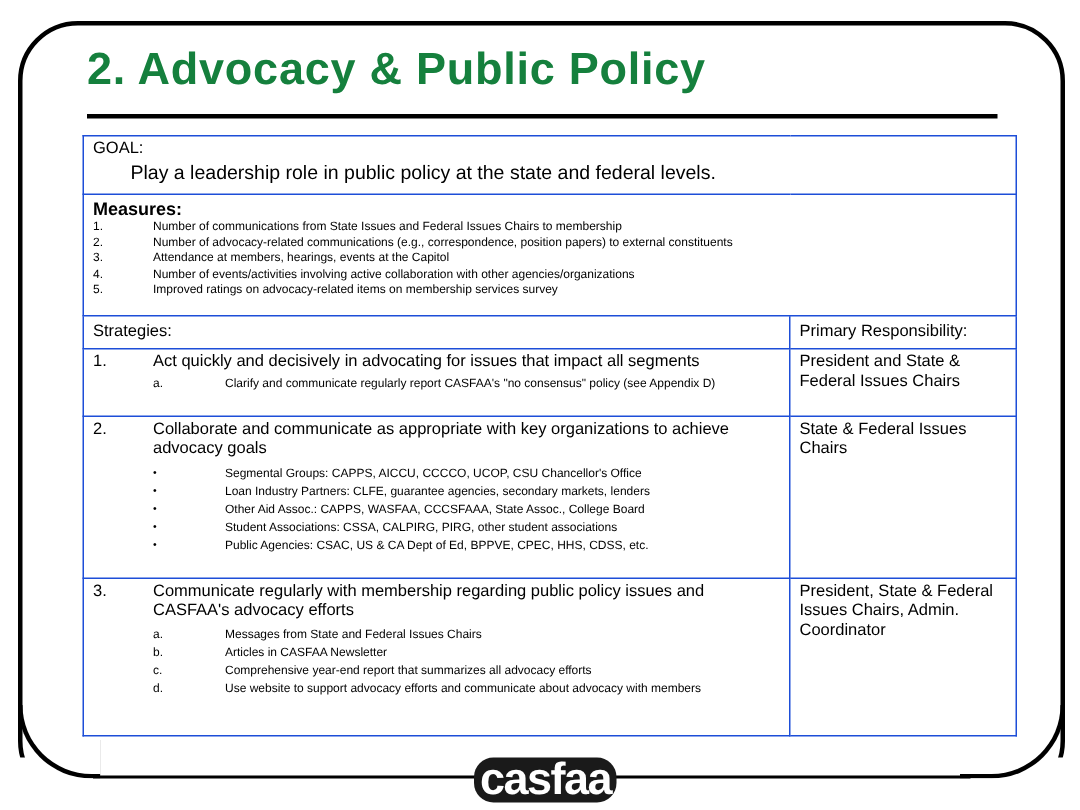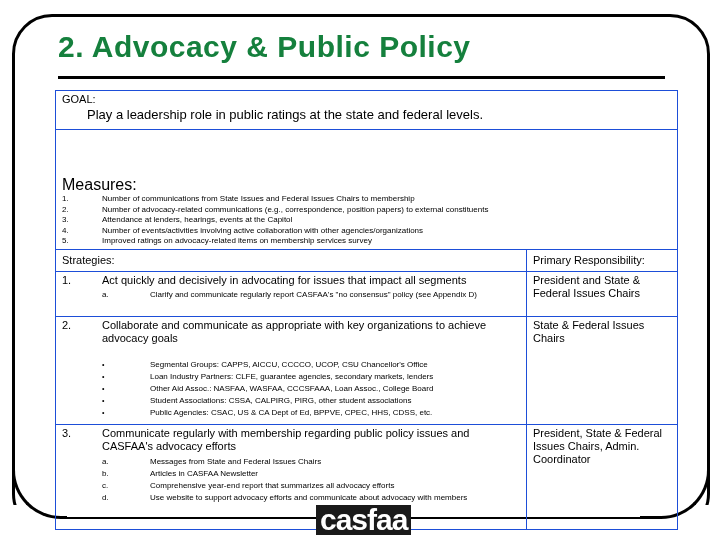--- a/index.html
+++ b/index.html
@@ -13,68 +13,68 @@
                border-left:3px solid #000; border-bottom:3px solid #000; border-bottom-left-radius:50px; box-sizing:border-box; }
   .corner-br { position:absolute; left:640px; top:470px; width:70px; height:49px;
                border-right:3px solid #000; border-bottom:3px solid #000; border-bottom-right-radius:60px; box-sizing:border-box; }
   .title { position:absolute; left:58px; top:30px; font-size:30px; font-weight:bold; color:#15803d;
            letter-spacing:0.5px; margin:0; font-family:"Liberation Sans", sans-serif; }
   .title-rule { position:absolute; left:58px; top:76px; width:607px; height:3px; background:#000; }
   table.main { position:absolute; left:55px; top:90px; width:623px; border-collapse:collapse; }
   table.main td { border:1px solid #1d4ed8; vertical-align:top; padding:2px 6px; }
   .goal-label { font-size:11px; }
   .goal-text { font-size:13px; padding-left:25px; margin-top:2px; }
-  .measures-label { font-size:16px; font-weight:normal;margin-top:44px; }
+  .measures-label { font-size:12px; font-weight:bold; }
   .measure { display:flex; font-size:8px; line-height:10.5px; }
   .measure .num { width:40px; }
   .strat-head { font-size:11px; font-weight:normal; padding:4px 6px !important; }
   .strat-row { display:flex; font-size:11px; line-height:13px; }
   .strat-row .num { width:40px; flex:none; }
   .sub { display:flex; font-size:8px; line-height:12px; }
   .sub .marker { width:48px; flex:none; text-align:left; padding-left:40px; }
   .sub .marker.bullet { font-size:7px; }
   .resp { font-size:11px; line-height:13px; width:138px; }
   .logo { position:absolute; left:316px; top:505px; height:30px; padding:0 4px; background:#1a1a1a; color:#fff;
-          font-family:"Liberation Sans", sans-serif; font-weight:bold; font-size:30px; line-height:30px; letter-spacing:-1px; }
+          font-family:"Liberation Sans", sans-serif; font-weight:bold; font-size:30px; line-height:30px; letter-spacing:-1px;border-radius:13px; }
   .page-num { position:absolute; left:688px; top:521px; font-size:12px;margin-left:44px; }
 </style>
 </head>
 <body>
 
 <div class="frame"></div>
 <div class="frame-cover-bottom"></div>
 <div class="corner-bl"></div>
 <div class="corner-br"></div>
 <div class="bottom-line"></div>
 
 <h1 class="title">2.  Advocacy &amp; Public Policy</h1>
 <div class="title-rule"></div>
 
 <table class="main">
   <tbody>
       <tr>
     <td colspan="2" style="height:34px;">
       <div class="goal-label">GOAL:</div>
-      <div class="goal-text">Play a leadership role in public ratings at the state and federal levels.</div>
+      <div class="goal-text">Play a leadership role in public policy at the state and federal levels.</div>
     </td>
   </tr>
   <tr>
     <td colspan="2" style="height:76px;">
       <div class="measures-label">Measures:</div>
       <div class="measure">
             <span class="num">1.</span>
             <span>Number of communications from State Issues and Federal Issues Chairs to membership</span>
           </div>
       <div class="measure">
             <span class="num">2.</span>
             <span>Number of advocacy-related communications (e.g., correspondence, position papers) to external constituents</span>
           </div>
       <div class="measure">
             <span class="num">3.</span>
-            <span>Attendance at lenders, hearings, events at the Capitol</span>
+            <span>Attendance at members, hearings, events at the Capitol</span>
           </div>
       <div class="measure">
             <span class="num">4.</span>
             <span>Number of events/activities involving active collaboration with other agencies/organizations</span>
           </div>
       <div class="measure">
             <span class="num">5.</span>
             <span>Improved ratings on advocacy-related items on membership services survey</span>
           </div>
     </td>
@@ -95,31 +95,31 @@
           </div>
     </td>
     <td class="resp">President and State &amp; Federal Issues Chairs</td>
   </tr>
   <tr>
     <td style="height:103px;">
       <div class="strat-row">
             <span class="num">2.</span>
             <span>Collaborate and communicate as appropriate with key organizations to achieve advocacy goals</span>
           </div>
-      <div class="sub" style="margin-top:14px;">
+      <div class="sub" style="margin-top:4px;">
             <span class="marker bullet">•</span>
             <span>Segmental Groups:  CAPPS, AICCU, CCCCO, UCOP, CSU Chancellor's Office</span>
           </div>
       <div class="sub">
             <span class="marker bullet">•</span>
             <span>Loan Industry Partners: CLFE, guarantee agencies, secondary markets, lenders</span>
           </div>
       <div class="sub">
             <span class="marker bullet">•</span>
-            <span>Other Aid Assoc.: NASFAA, WASFAA, CCCSFAAA, Loan Assoc., College Board</span>
+            <span>Other Aid Assoc.: CAPPS, WASFAA, CCCSFAAA, State Assoc., College Board</span>
           </div>
       <div class="sub">
             <span class="marker bullet">•</span>
             <span>Student Associations:  CSSA, CALPIRG, PIRG, other student associations</span>
           </div>
       <div class="sub">
             <span class="marker bullet">•</span>
             <span>Public Agencies:  CSAC, US &amp; CA Dept of Ed, BPPVE, CPEC, HHS, CDSS, etc.</span>
           </div>
     </td>

